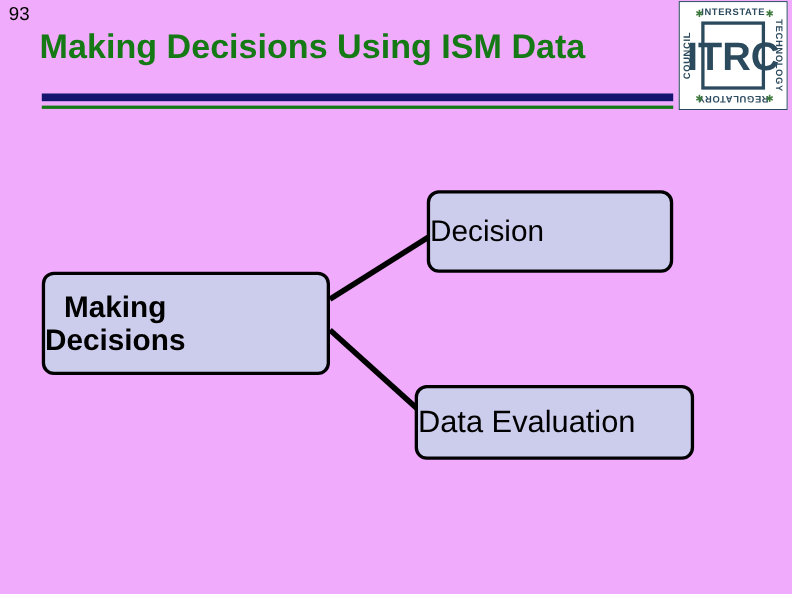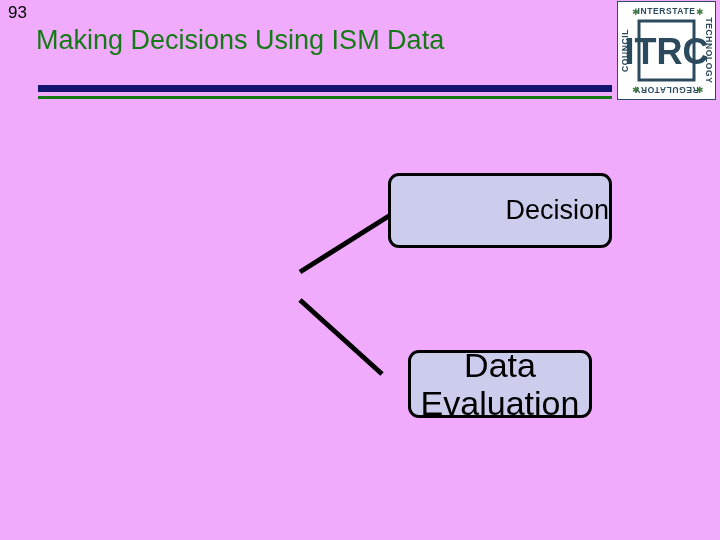--- a/index.html
+++ b/index.html
@@ -27,22 +27,22 @@
     color: #000000;
     line-height: 1;
     letter-spacing: 0px;
   }
 
   
   .title {
     position: absolute;
     left: 36px;
     top: 26px;
-    font-size: 27px;
-    font-weight: normal;
+    font-size: 31px;
+    font-weight: bold;
     color: #157a15;
     line-height: 1.1;
     white-space: nowrap;
   }
 
   
   .rule-navy {
     position: absolute;
     left: 38px;
     top: 85px;
@@ -74,40 +74,39 @@
   .connector-layer { position: absolute; left: 0; top: 0; }
 
   .node {
     position: absolute;
     box-sizing: border-box;
     background: #ccccec;
     border: 3px solid #000000;
     border-radius: 11px;
     display: flex;
     align-items: center;
-    justify-content: flex-end;
+    justify-content: flex-start;
     text-align: center;
     color: #000000;
     line-height: 1.12;
   }
   .node-making-decisions {
     left: 38px;  top: 247px;  width: 262px; height: 94px;
     font-size: 27px;
     font-weight: bold;
   }
   .node-decision-mechanisms {
     left: 388px; top: 173px;  width: 224px; height: 75px;
     font-size: 27px;
     font-weight: normal;
   }
   .node-data-evaluation {
-    left: 377px; top: 350px;  width: 184px; height: 68px;
-    font-size: 34px;
+    left: 377px; top: 350px;  width: 254px; height: 68px;
+    font-size: 28px;
     font-weight: normal;
-    margin-left: 31px;
   }
 </style>
 </head>
 <body>
 
 <div id="slide">
 
   <div class="slide-number">93</div>
 
   <div class="title">Making Decisions Using ISM Data</div>
@@ -138,20 +137,26 @@
         <text x="78" y="91" font-family="'Liberation Sans', sans-serif" font-size="9">✱</text>
       </g>
     </svg>
   </div>
 
   <svg class="connector-layer" width="720" height="540">
     <line x1="300" y1="272" x2="392" y2="214" stroke="#000000" stroke-width="5"></line>
     <line x1="300" y1="300" x2="382" y2="374" stroke="#000000" stroke-width="5"></line>
   </svg>
 
+  <div class="node node-making-decisions">
+    <span>
+      <span>Making</span><br>
+      <span>Decisions</span>
+    </span>
+  </div>
 
   <div class="node node-decision-mechanisms">
     <span>
       <span>Decision</span><br>
     </span>
   </div>
 
   <div class="node node-data-evaluation">
     <span>Data Evaluation</span>
   </div>

